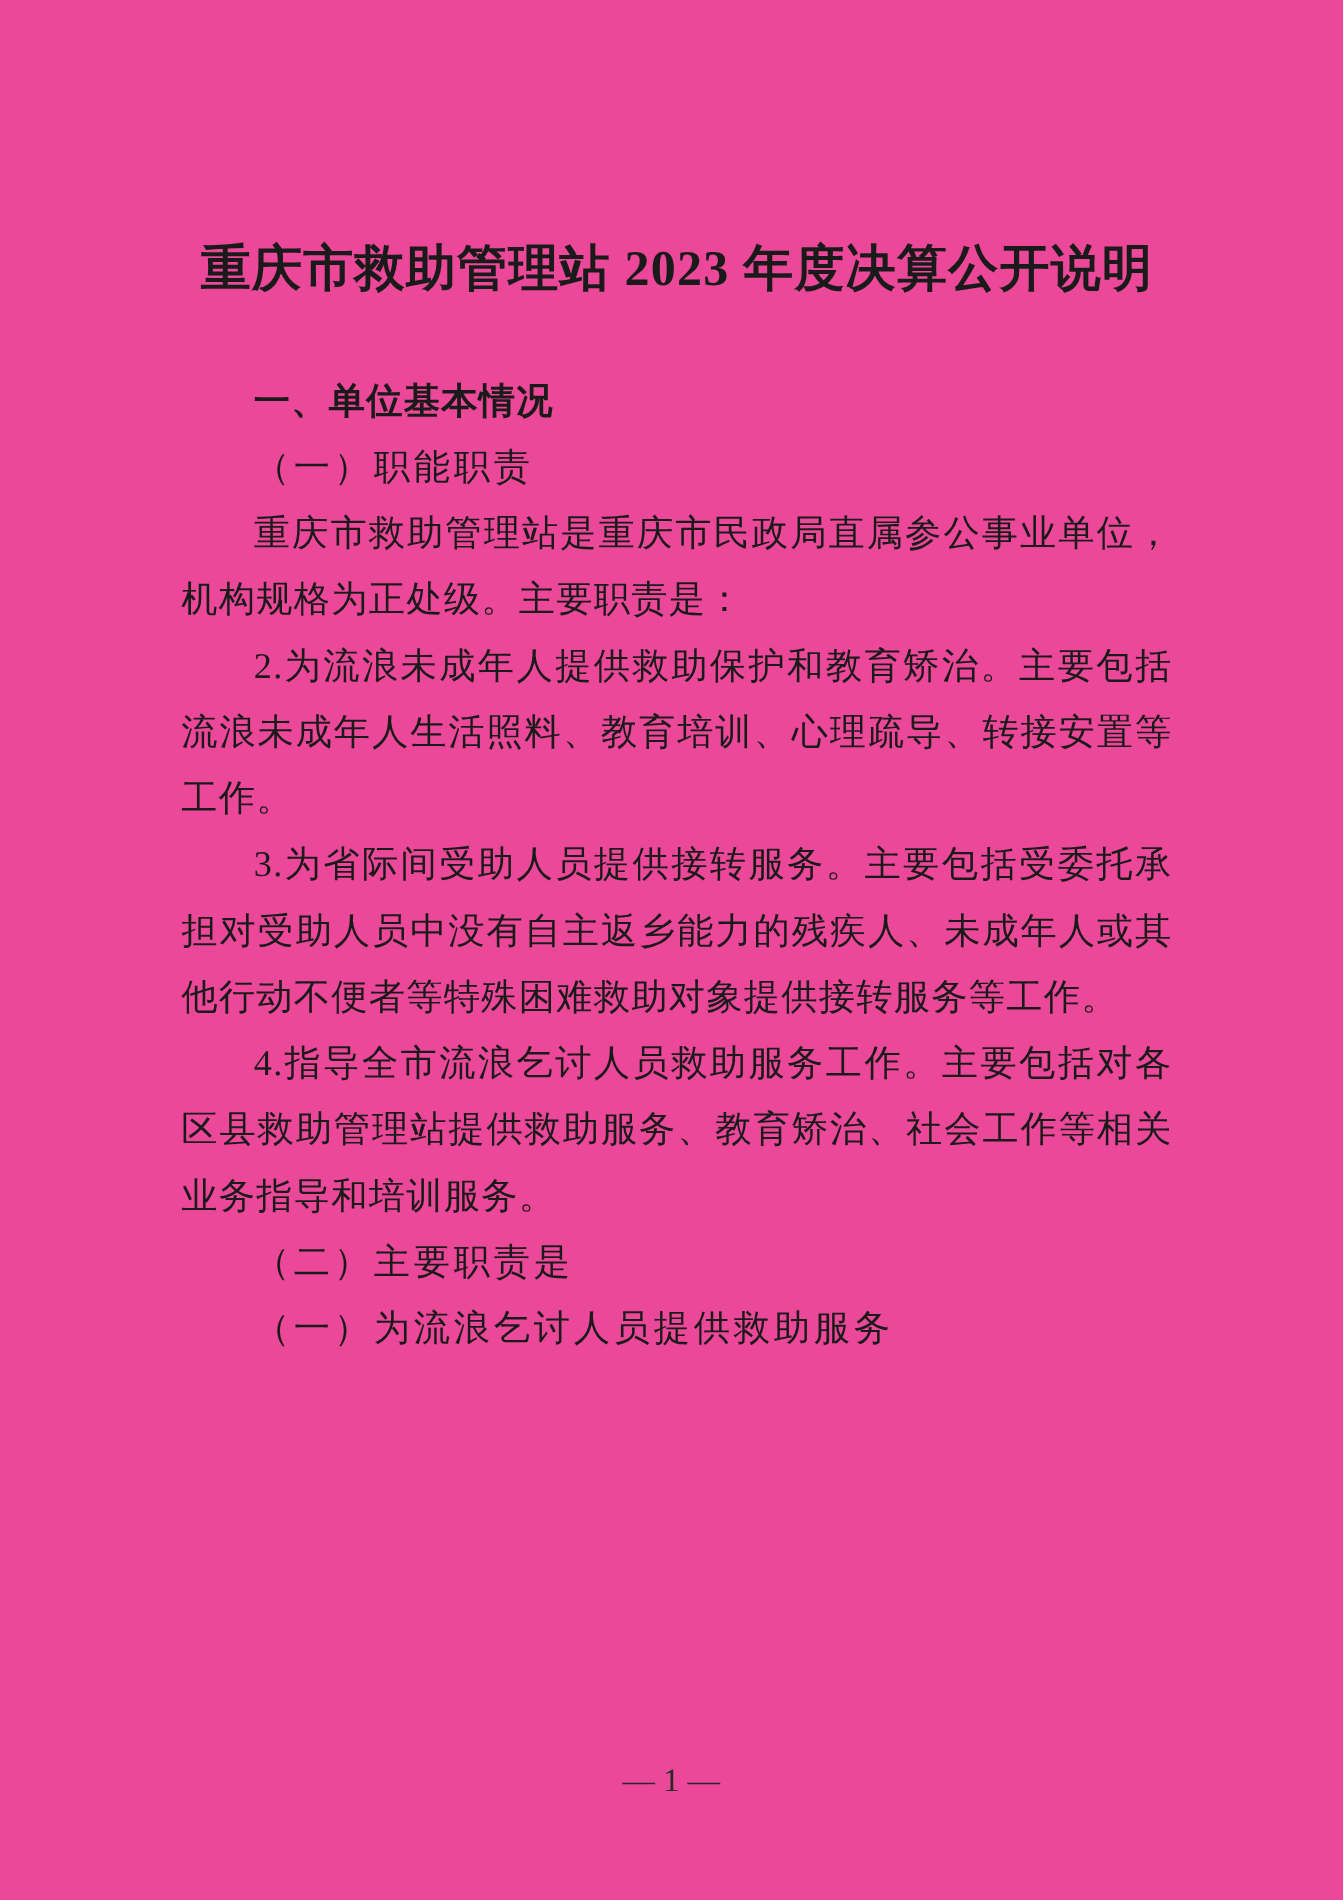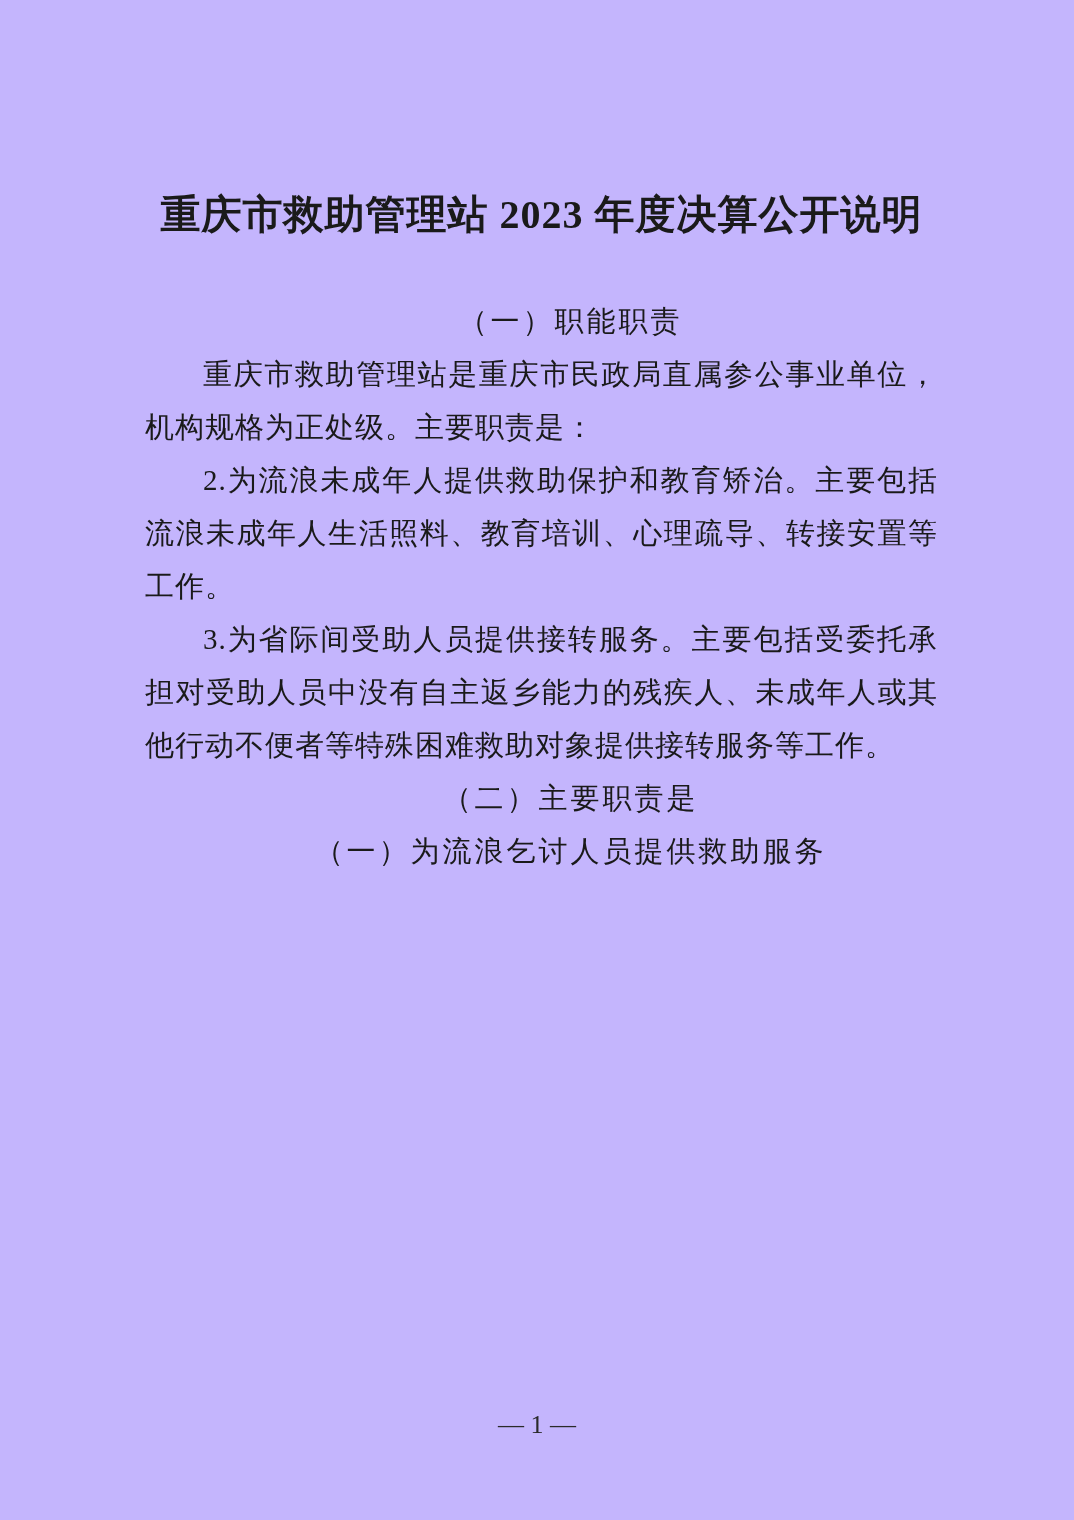--- a/index.html
+++ b/index.html
@@ -5,21 +5,21 @@
   html, body {
     margin: 0;
     padding: 0;
     background: #e9e9e9;
   }
   .page {
     position: relative;
     width: 1074px;
     height: 1520px;
     margin: 0 auto;
-    background: #c4b5fd;
+    background: #ec4899;
     overflow: hidden;
     font-family: "Liberation Serif", "DejaVu Serif", serif;
     color: #1a1a1a;
   }
   .content {
     position: absolute;
     left: 145px;
     top: 0;
     width: 793px;
   }
@@ -45,21 +45,20 @@
     font-family: "Liberation Sans", "DejaVu Sans", sans-serif;
     font-weight: bold;
     text-indent: 2em;
     letter-spacing: 1px;
   }
   .blk-h2 {
     font-family: Liberation Serif, serif;
     font-weight: normal;
     text-indent: 2em;
     letter-spacing: 3px;
-    text-align: center;
   }
   .blk-p {
     font-family: "Liberation Serif", "DejaVu Serif", serif;
     font-weight: normal;
     text-indent: 2em;
     text-align: justify;
     text-justify: inter-character;
     letter-spacing: 1px;
   }
   .footer {
@@ -75,30 +74,32 @@
   }
 </style>
 </head>
 <body>
 
 <div class="page">
   <div class="content">
     <h1 class="doc-title">重庆市救助管理站 2023 年度决算公开说明</h1>
 
     <div class="doc-body">
+      <p class="blk blk-h1">一、单位基本情况</p>
 
       <p class="blk blk-h2">（一）职能职责</p>
 
       <p class="blk blk-p">重庆市救助管理站是重庆市民政局直属参公事业单位，机构规格为正处级。主要职责是：</p>
 
 
       <p class="blk blk-p">2.为流浪未成年人提供救助保护和教育矫治。主要包括流浪未成年人生活照料、教育培训、心理疏导、转接安置等工作。</p>
 
       <p class="blk blk-p">3.为省际间受助人员提供接转服务。主要包括受委托承担对受助人员中没有自主返乡能力的残疾人、未成年人或其他行动不便者等特殊困难救助对象提供接转服务等工作。</p>
 
+      <p class="blk blk-p">4.指导全市流浪乞讨人员救助服务工作。主要包括对各区县救助管理站提供救助服务、教育矫治、社会工作等相关业务指导和培训服务。</p>
 
       <p class="blk blk-h2">（二）主要职责是</p>
 
 
 
       <p class="blk blk-h2">（一）为流浪乞讨人员提供救助服务</p>
     </div>
   </div>
 
   <div class="footer">

